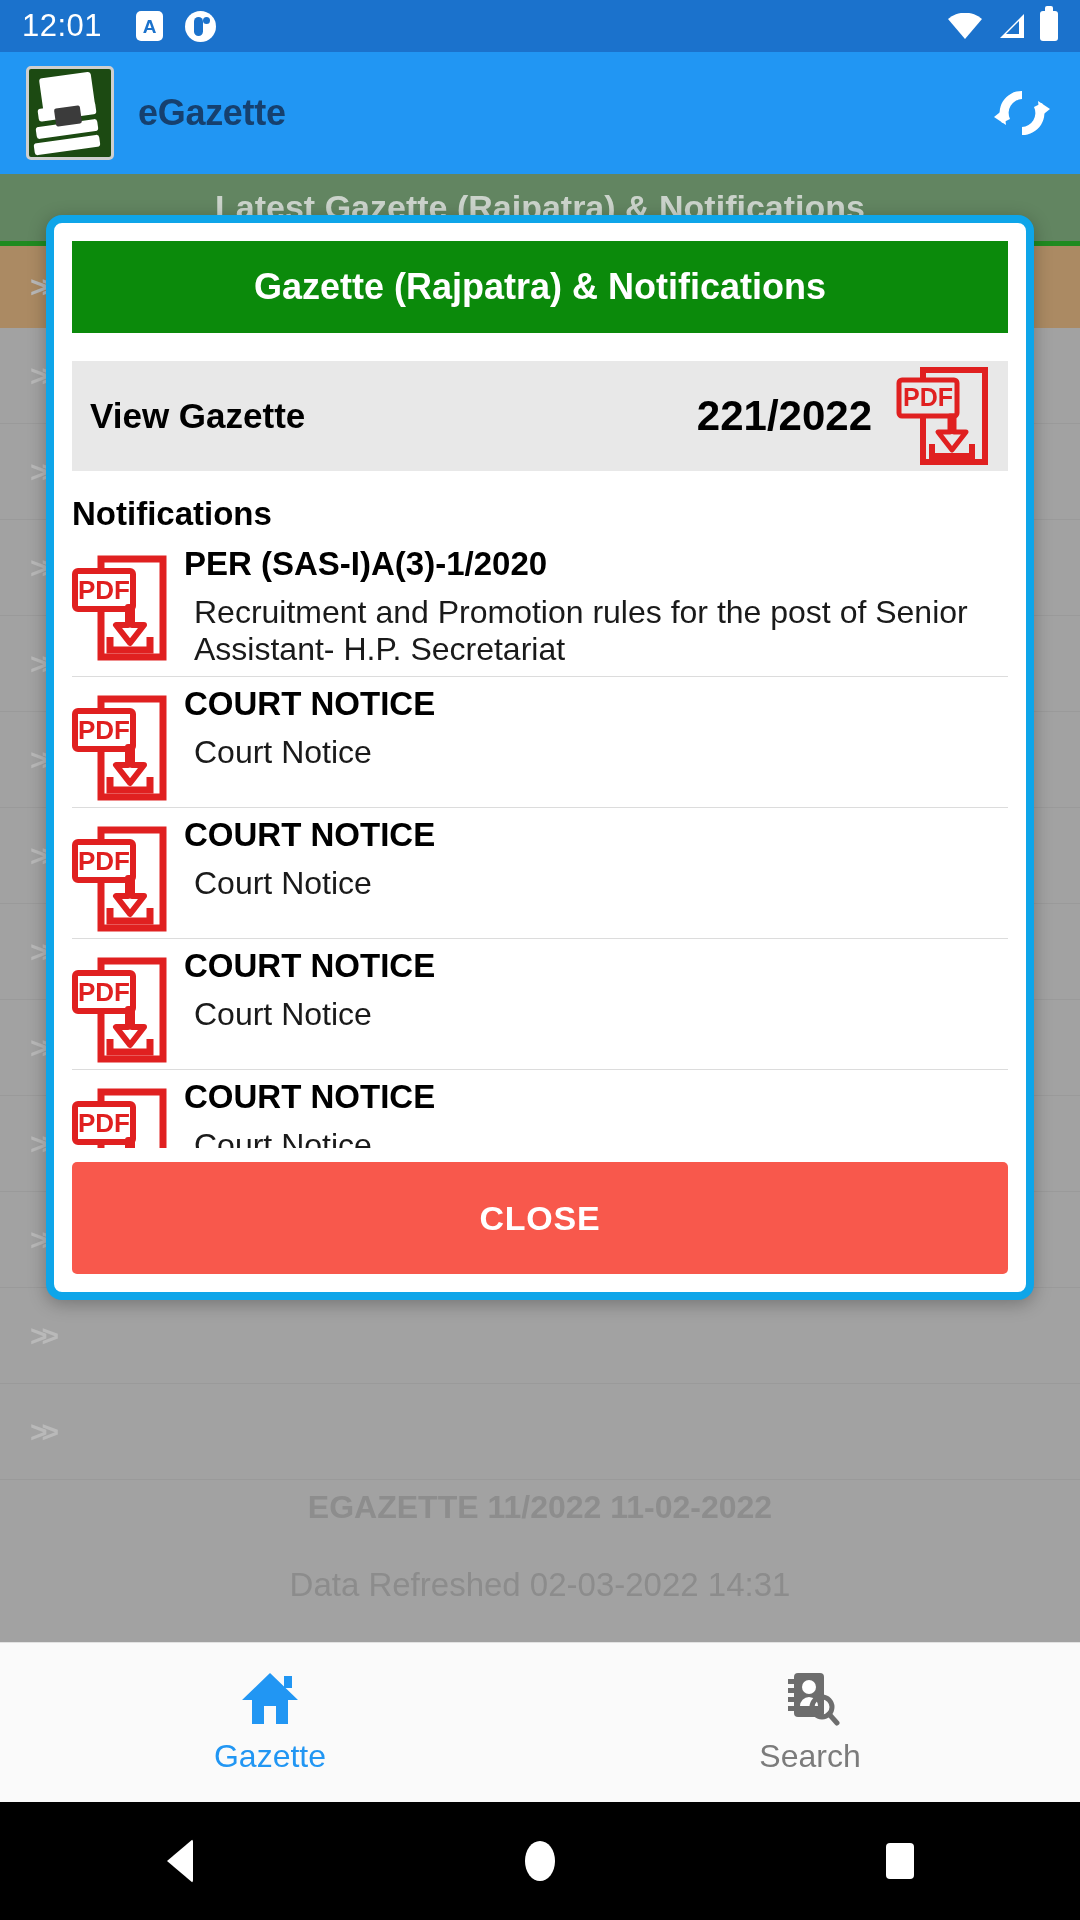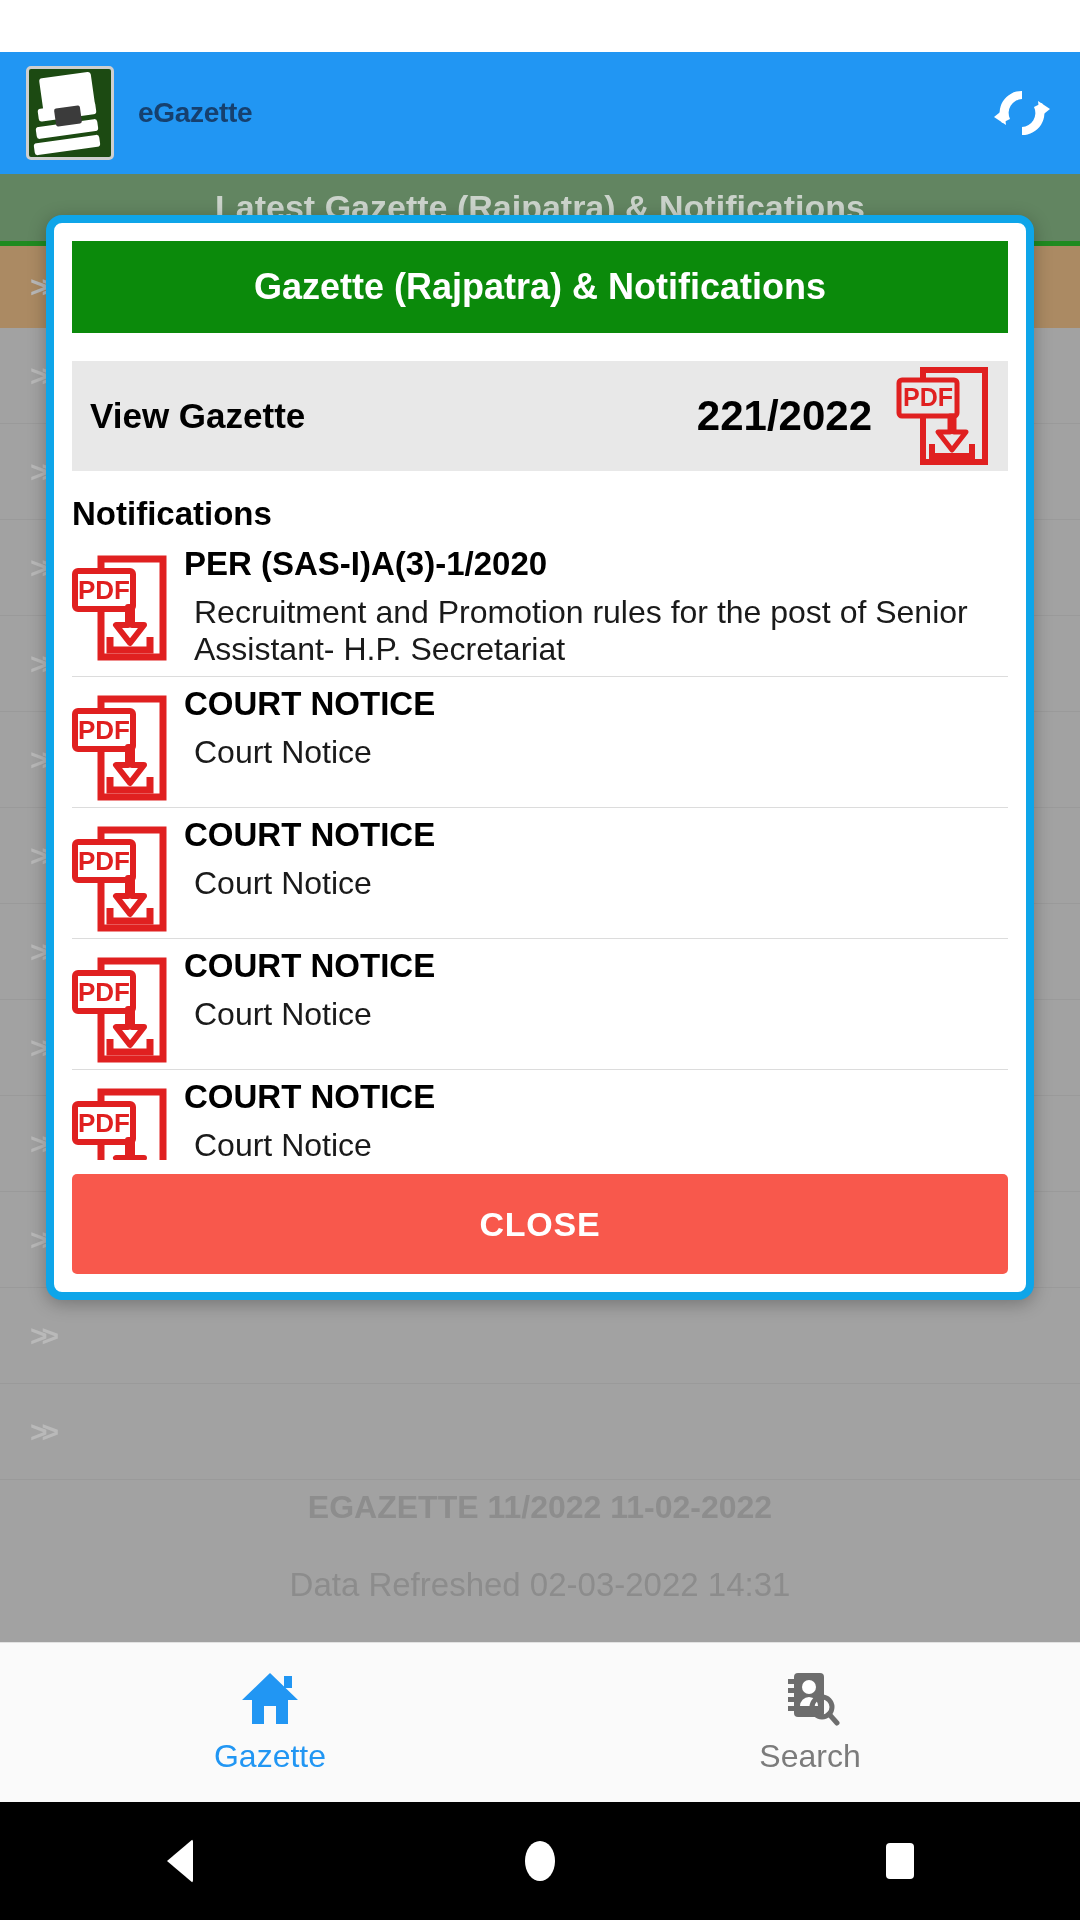--- a/index.html
+++ b/index.html
@@ -59,21 +59,21 @@
   }
   .app-logo .b1 { left:12px; top:6px;  width:52px; height:34px; }
   .app-logo .b2 { left:9px;  top:36px; width:58px; height:13px; }
   .app-logo .b3 { left:7px;  top:54px; width:62px; height:12px; }
   .app-logo .b4 { left:5px;  top:70px; width:66px; height:12px; }
   .app-logo .emb {
     position:absolute; left:26px; top:38px; width:26px; height:18px;
     background:#3b3b3b; border-radius:2px; transform:rotate(-8deg); z-index:3;
   }
   .app-title {
-    margin-left:24px; font-size:28px; font-weight:700; color:#16406e;
+    margin-left:24px; font-size:36px; font-weight:700; color:#16406e;
     letter-spacing:-.3px;
   }
   .sync-btn { margin-left:auto; width:64px; height:64px; }
 
   
   .bgpage {
     position:absolute; top:174px; left:0; width:1080px; height:1470px;
     background:#a2a2a2; overflow:hidden;
   }
   .bg-head {
@@ -131,21 +131,21 @@
   .notif-item .pdf-wrap { flex:none; width:104px; padding-top:8px; }
   .notif-body { flex:1; padding-left:8px; padding-bottom:4px; }
   .notif-title {
     font-size:33px; font-weight:700; color:#000; line-height:1.18;
     padding-top:2px;
   }
   .notif-desc {
     font-size:32px; color:#1a1a1a; line-height:1.16; margin-top:10px;margin-left:10px;
   }
   .close-btn {
-    margin:14px 18px 18px 18px; height:100px; background:#f8584c;
+    margin:14px 18px 18px 18px; height:112px; background:#f8584c;
     border:none; border-radius:5px; color:#fff;
     font-size:34px; font-weight:700; letter-spacing:.8px;
     font-family:"Liberation Sans", sans-serif; cursor:pointer;
   }
 
   
   .pdficon { display:block; }
 
   
   .bottomnav {
@@ -172,20 +172,37 @@
     border-radius:3px;
   }
   .nv-home { width:30px; height:40px; background:#fff; border-radius:50%; }
   .nv-recent { width:28px; height:36px; background:#fff; border-radius:4px; }
 </style>
 </head>
 <body>
 
 <div id="screen">
 
+  <div class="statusbar">
+    <span class="sb-time">12:01</span>
+    <span class="sb-notif">
+      <span class="sb-ic-a">A</span>
+      <span class="sb-ic-circle"></span>
+    </span>
+    <span class="sb-right">
+      <svg class="sb-wifi" viewBox="0 0 34 26">
+        <path d="M17 26 L0 6 A26 26 0 0 1 34 6 Z" fill="#fff"></path>
+      </svg>
+      <svg class="sb-sig" viewBox="0 0 30 26">
+        <path d="M28 1 L28 25 L4 25 Z" fill="#fff"></path>
+        <path d="M23 8 L23 21 L10 21 Z" fill="#1b72cc"></path>
+      </svg>
+      <span class="sb-bat"></span>
+    </span>
+  </div>
 
   <div class="appbar">
     <span class="app-logo">
       <span class="bk b1"></span>
         <span class="emb"></span>
       <span class="bk b2"></span>
         <span class="bk b3"></span>
         <span class="bk b4"></span>
     </span>
     <span class="app-title">eGazette</span>

